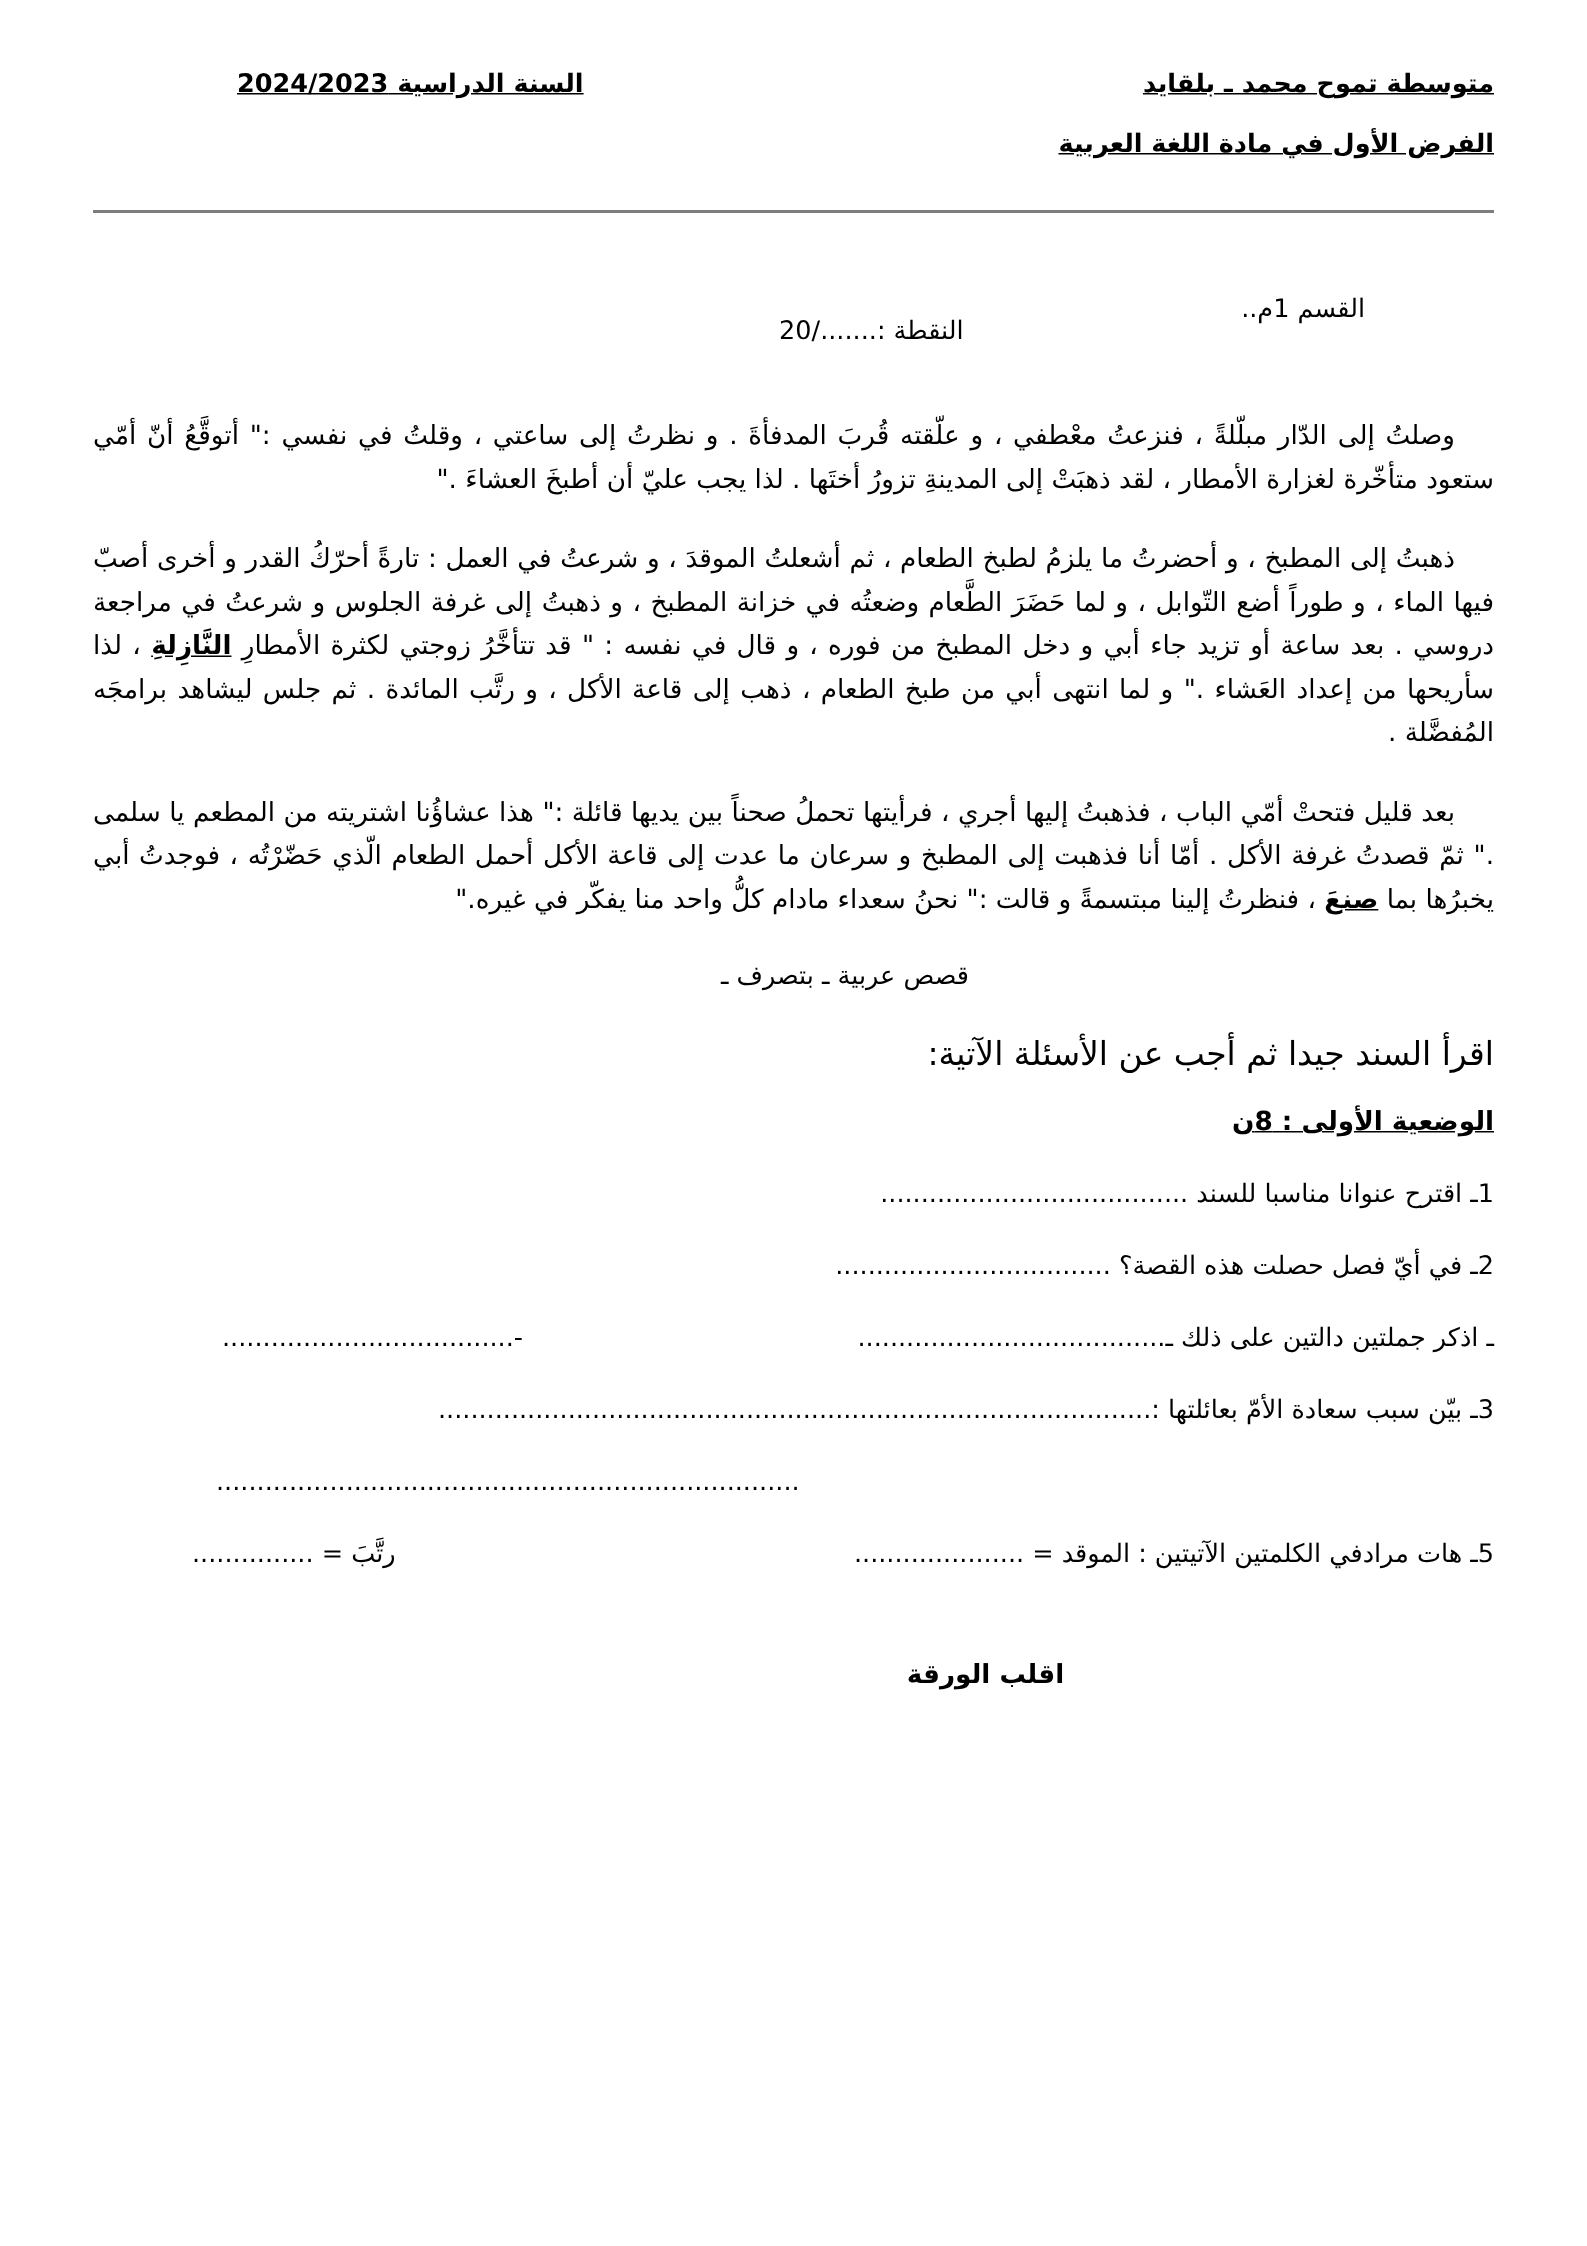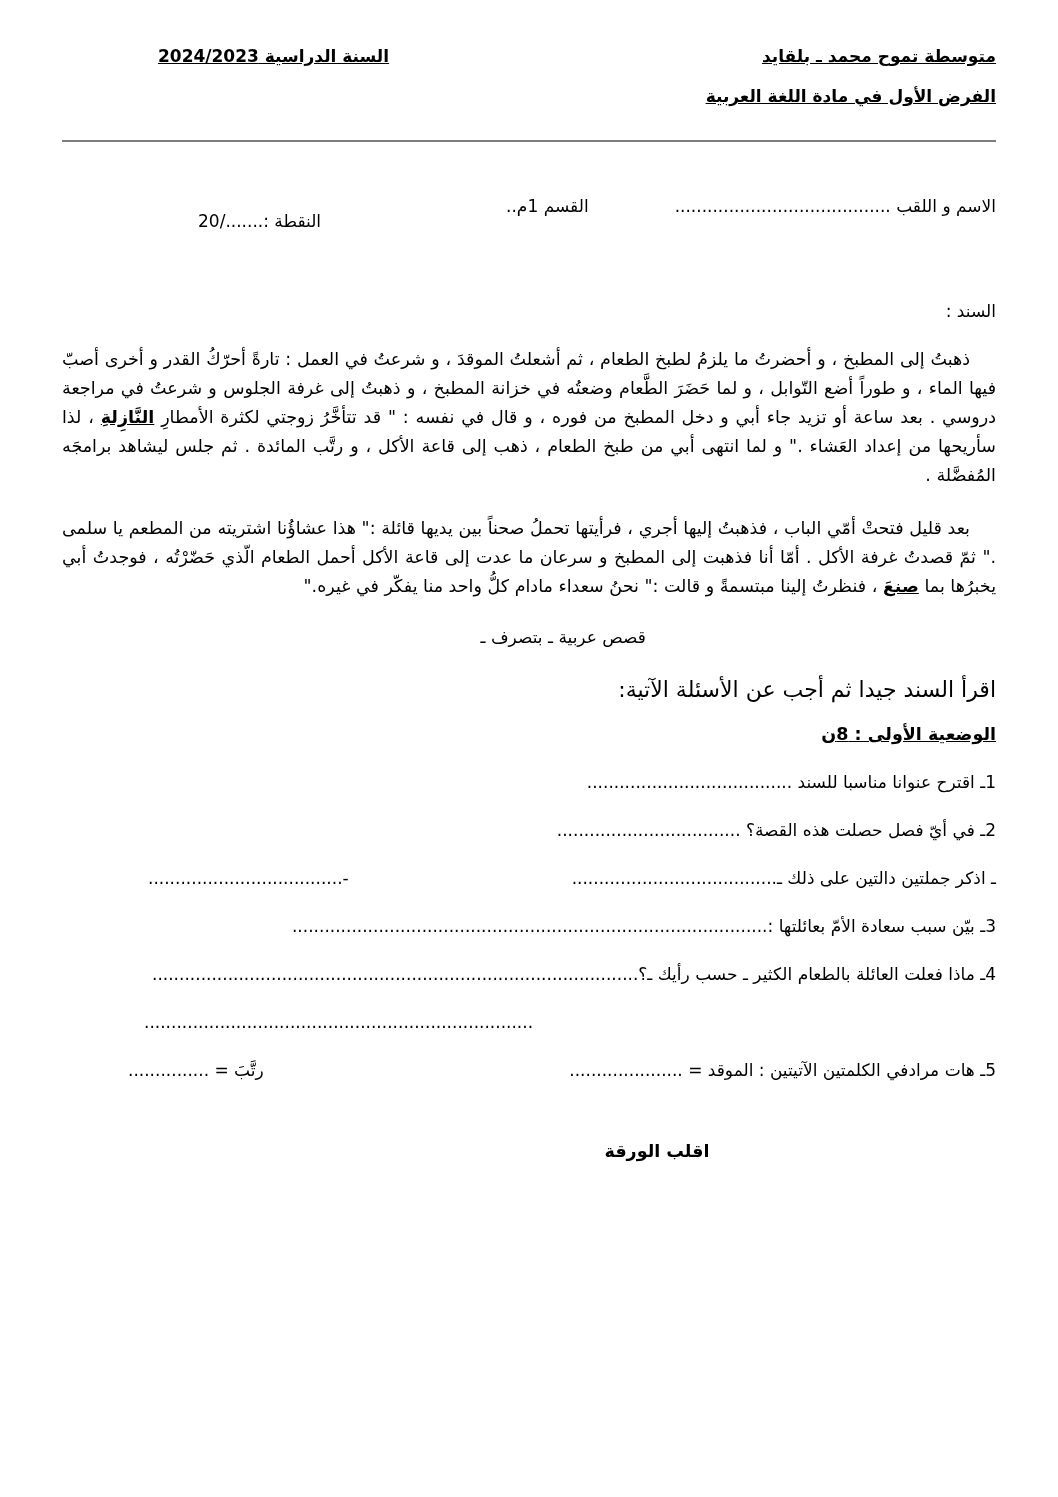--- a/index.html
+++ b/index.html
@@ -48,47 +48,45 @@
   <div class="hdr-row">
     <div class="hdr-school">متوسطة تموح محمد ـ بلقايد</div>
     <div class="hdr-year">السنة الدراسية 2024/2023</div>
   </div>
 
   <div class="exam-title">الفرض الأول في مادة اللغة العربية</div>
 
   <hr class="rule">
 
   <div class="info-row">
-    <div class="info-name">الاسم و اللقب ........................................</div>
     <div class="info-class">القسم 1م..</div>
     <div class="info-grade">النقطة :......./20</div>
   </div>
 
-  <div class="sanad-label">السند :</div>
 
+  <p class="para first"><span>وصلتُ إلى الدّار مبلّلةً ، فنزعتُ معْطفي ، و علّقته قُربَ المدفأةَ . و نظرتُ إلى ساعتي ، وقلتُ في نفسي :" أتوقَّعُ أنّ أمّي ستعود متأخّرة لغزارة الأمطار ، لقد ذهبَتْ إلى المدينةِ تزورُ أختَها . لذا يجب  عليّ أن أطبخَ العشاءَ ."</span></p>
 
   <p class="para"><span>ذهبتُ إلى المطبخ ، و أحضرتُ ما يلزمُ لطبخ الطعام ، ثم أشعلتُ الموقدَ ، و شرعتُ في العمل : تارةً أحرّكُ القدر و أخرى أصبّ فيها الماء ، و طوراً أضع التّوابل ، و لما حَضَرَ الطَّعام وضعتُه في خزانة المطبخ ، و ذهبتُ إلى غرفة الجلوس و شرعتُ في مراجعة دروسي . بعد ساعة أو تزيد جاء أبي و دخل المطبخ من فوره ، و قال في نفسه : " قد تتأخَّرُ زوجتي لكثرة الأمطارِ </span><span class="emph">النَّازِلةِ</span><span> ، لذا سأريحها من إعداد العَشاء ."  و لما انتهى أبي من طبخ الطعام ، ذهب إلى قاعة الأكل ، و رتَّب المائدة . ثم جلس ليشاهد برامجَه المُفضَّلة .</span></p>
 
   <p class="para"><span>بعد قليل فتحتْ أمّي الباب ، فذهبتُ إليها أجري ، فرأيتها تحملُ صحناً بين يديها قائلة :" هذا عشاؤُنا اشتريته من المطعم يا سلمى ." ثمّ قصدتُ غرفة الأكل . أمّا أنا فذهبت إلى المطبخ و سرعان ما عدت إلى قاعة الأكل أحمل الطعام الّذي حَضّرْتُه ، فوجدتُ أبي يخبرُها بما </span><span class="emph">صنعَ</span><span> ، فنظرتُ إلينا مبتسمةً و قالت :" نحنُ سعداء مادام كلُّ واحد منا يفكّر في غيره."</span></p>
 
   <div class="attribution">قصص عربية ـ بتصرف ـ</div>
 
   <div class="instruction">اقرأ السند جيدا ثم أجب عن الأسئلة الآتية:</div>
 
   <div class="section-title">الوضعية الأولى : 8ن</div>
 
   <div class="questions">
     <div class="q-line">1ـ اقترح عنوانا مناسبا للسند ......................................</div>
     <div class="q-line">2ـ في أيّ فصل حصلت هذه القصة؟ ..................................</div>
     <div class="q-line q-split">
       <span>ـ اذكر جملتين دالتين على ذلك ـ......................................</span>
       <span class="q-left-a">-....................................</span>
     </div>
     <div class="q-line">3ـ بيّن سبب سعادة الأمّ بعائلتها :........................................................................................</div>
-    <div class="q-line">4ـ ماذا فعلت العائلة بالطعام الكثير ـ حسب رأيك ـ؟..........................................................................................</div>
     <div class="q-line dots-cont">........................................................................</div>
     <div class="q-line q-split">
       <span>5ـ هات مرادفي الكلمتين الآتيتين :  الموقد = .....................</span>
       <span class="q-left-b">رتَّبَ = ...............</span>
     </div>
   </div>
 
   <div class="footer-note">اقلب الورقة</div>
 
 </div>

